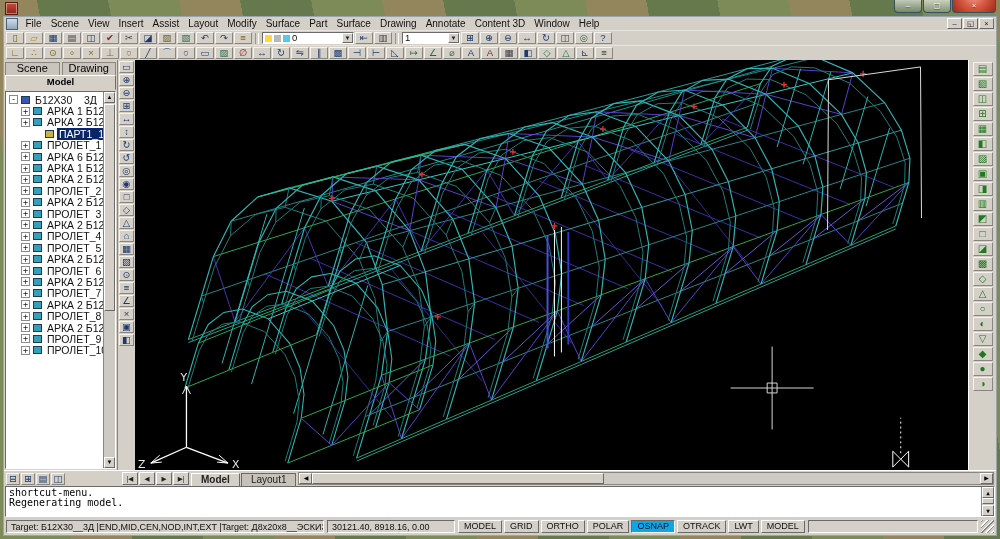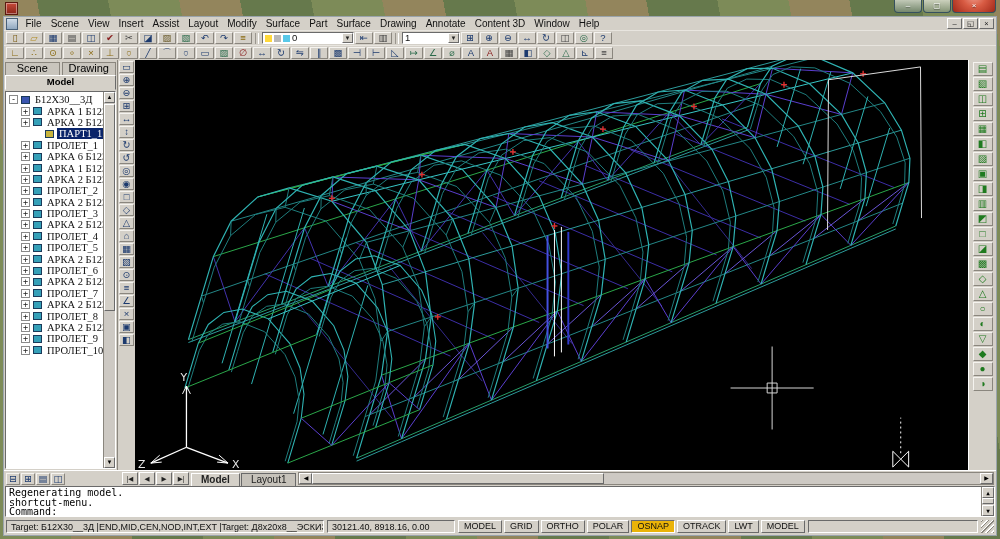--- a/index.html
+++ b/index.html
@@ -55,21 +55,21 @@
     border:1px solid #8a867e;border-bottom:none;margin:0 1px;}
   .modeltab{height:13px;flex:none;font-size:9.5px;font-weight:bold;text-align:center;line-height:12px;
     background:#d4d0c8;border:1px solid;border-color:#fff #6a6a6a #d4d0c8 #fff;margin:0 1px;}
   .tree{flex:1;background:#fff;border:1px solid;border-color:#6a6a6a #fff #fff #6a6a6a;margin:1px;
     position:relative;overflow:hidden;font-size:10.5px;padding:2px 12px 0 2px;box-sizing:border-box;}
   .trow{display:flex;align-items:center;height:11.4px;gap:3px;white-space:nowrap;overflow:hidden;}
   .texp{width:9px;height:9px;flex:none;border:1px solid #8a8a8a;background:#fff;font-size:8.5px;line-height:7px;
     text-align:center;box-sizing:border-box;font-family:"DejaVu Sans Mono",monospace;color:#222;}
   .texp:empty{visibility:hidden;}
   .tico{width:9px;height:8px;flex:none;border:1px solid #1a3a5a;box-sizing:border-box;}
-  .tlabel{padding:0 2px;color:#111;font-family:Liberation Serif, serif;}
+  .tlabel{padding:0 2px;color:#111;}
   .trow[data-sel="1"] .tlabel{background:#0a246a;color:#fff;}
   .vsb{position:absolute;top:0;right:0;bottom:0;width:11px;background:#cdc9c3;border-left:1px solid #8a867e;}
   .vsb .sbtn{height:11px;background:#d4d0c8;border:1px solid;border-color:#fff #6a6a6a #6a6a6a #fff;
     font-size:6px;text-align:center;line-height:9px;box-sizing:border-box;}
   .vsb .sdown{position:absolute;bottom:0;left:0;right:0;}
   .vsb .sthumb{position:absolute;top:12px;left:0;right:0;height:55%;background:#d4d0c8;border:1px solid;
     border-color:#fff #6a6a6a #6a6a6a #fff;box-sizing:border-box;}
 
   .vstrip{width:17px;flex:none;display:flex;flex-direction:column;align-items:center;padding-top:1px;gap:1px;background:#d4d0c8;}
   .vstrip .tbtn{width:15px;}
@@ -100,21 +100,21 @@
     padding:1px 14px 0 3px;box-sizing:border-box;overflow:hidden;}
   .cmdline{height:9.5px;line-height:9.5px;color:#000;white-space:pre;}
   .cmd .vsb{width:12px;}
 
   .statusbar{height:18px;flex:none;display:flex;align-items:center;gap:3px;padding:0 2px;font-size:9px;}
   .sfield{height:13px;line-height:12px;padding:0 4px;background:#d4d0c8;border:1px solid;
     border-color:#6a6a6a #fff #fff #6a6a6a;box-sizing:border-box;white-space:nowrap;overflow:hidden;color:#111;}
   .stoggles{display:flex;gap:2px;}
   .stgl{height:13px;line-height:11px;padding:0 5px;background:#d4d0c8;border:1px solid;
     border-color:#fff #6a6a6a #6a6a6a #fff;box-sizing:border-box;color:#111;}
-  .stgl[data-pressed="true"]{border-color:#6a6a6a #fff #fff #6a6a6a;background:#eab308;}
+  .stgl[data-pressed="true"]{border-color:#6a6a6a #fff #fff #6a6a6a;background:#0ea5e9;}
   .sfill{flex:1;}
   .grip{width:13px;height:13px;background:repeating-linear-gradient(135deg,#fff 0 1px,#8a867e 1px 2px,transparent 2px 4px);}
 </style>
 </head>
 <body>
 
 <div class="titlebar">
   <span class="appicon"></span>
   <span class="wctrls">
 
@@ -699,23 +699,22 @@
       <span class="sbtn">◀</span>
       <span class="hthumb"></span>
       <span style="flex:1"></span>
       <span class="sbtn">▶</span>
     </span>
   </div>
 
   <div class="cmd">
     <div>
 
-    <div class="cmdline">Regenerating model.</div>
-        <div class="cmdline">shortcut-menu.</div>
-        <div class="cmdline">Command:</div>
+    <div class="cmdline">shortcut-menu.</div>
+        <div class="cmdline">Regenerating model.</div>
       </div>
     <div class="vsb">
       <div class="sbtn">▲</div>
       <div class="sthumb" style="top:11px;height:6px"></div>
       <div class="sbtn sdown">▼</div>
     </div>
   </div>
 
   <div class="statusbar">
     <span class="sfield" style="width:318px">Target: Б12X30__3Д |END,MID,CEN,NOD,INT,EXT |Target: Д8х20х8__ЭСКИЗ</span>

